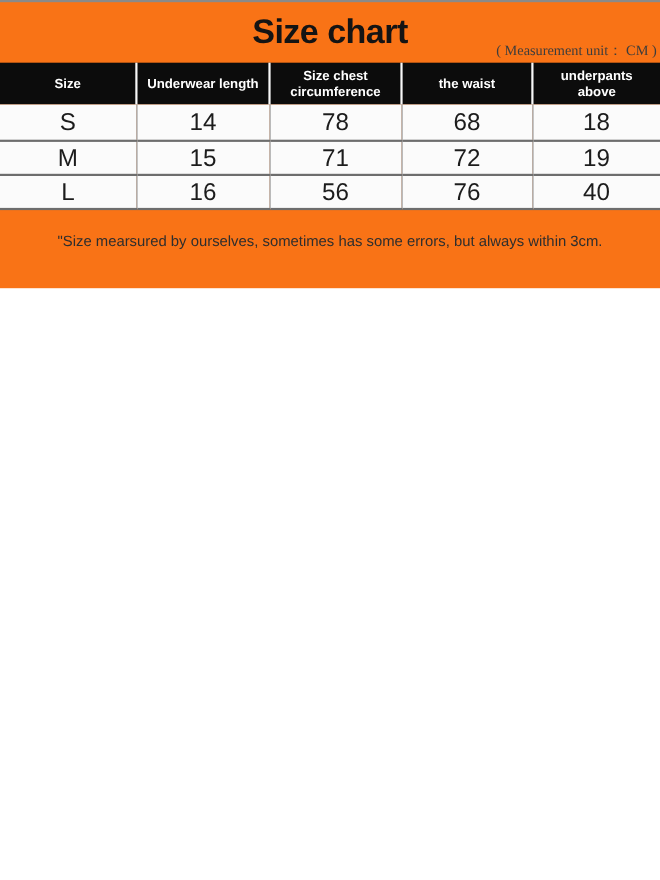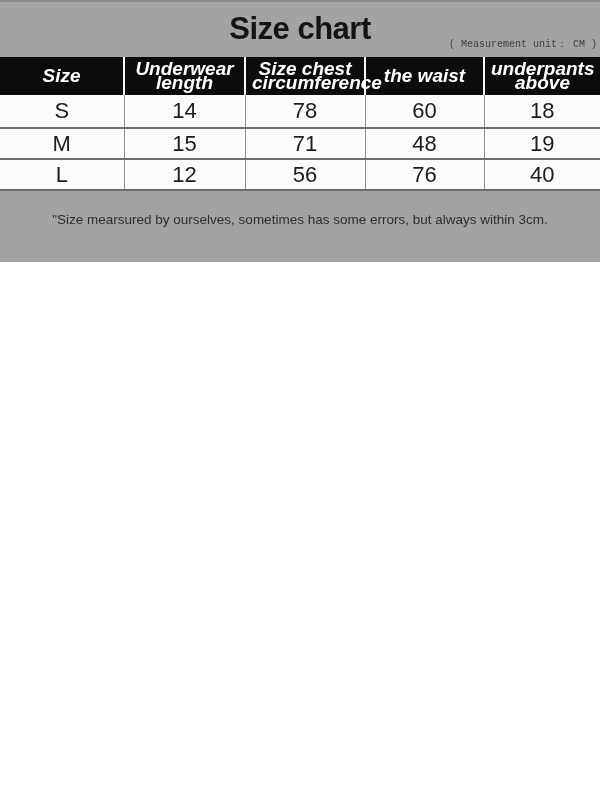--- a/index.html
+++ b/index.html
@@ -7,21 +7,21 @@
     padding: 0;
     width: 600px;
     height: 800px;
     background: #ffffff;
     font-family: "Liberation Sans", sans-serif;
   }
   .size-chart-card {
     position: relative;
     width: 600px;
     height: 262px;
-    background: #a3a3a3;
+    background: #f97316;
     border-top: 2px solid #8a8a8a;
     box-sizing: border-box;
     overflow: hidden;
     padding-left: 24px;
   }
   .chart-title {
     position: absolute;
     top: 9px;
     left: 0;
     width: 100%;
@@ -29,51 +29,50 @@
     font-size: 31px;
     font-weight: 700;
     letter-spacing: -0.5px;
     color: #141414;
     font-family: "Liberation Sans", sans-serif;
   }
   .unit-note {
     position: absolute;
     top: 35px;
     right: 3px;
-    font-family: Liberation Mono, monospace;
-    font-size: 10px;
+    font-family: Liberation Serif, serif;
+    font-size: 13px;
     color: #3d3d3d;
     white-space: nowrap;
   }
   table.size-table {
     position: absolute;
     top: 55px;
     left: 0;
     width: 600px;
     border-collapse: collapse;
     table-layout: fixed;
   }
   table.size-table col.c0 { width: 124px; }
   table.size-table col.c1 { width: 121px; }
   table.size-table col.c2 { width: 120px; }
   table.size-table col.c3 { width: 119px; }
   table.size-table col.c4 { width: 116px; }
   table.size-table th {
     height: 38px;
     background: #0c0c0c;
     color: #ffffff;
-    font-size: 19px;
+    font-size: 12px;
     line-height: 14px;
     font-weight: 700;
     text-align: center;
     vertical-align: middle;
     padding: 0 6px;
     border-right: 2px solid #f8f8f8;
     box-sizing: border-box;
-    font-style: italic;
   }
   table.size-table th:last-child { border-right: none; }
   table.size-table td {
     background: #fbfbfb;
     color: #1c1c1c;
     font-size: 22px;
     font-weight: 400;
     text-align: center;
     vertical-align: middle;
     border-right: 1.5px solid #8f8f8f;
@@ -125,33 +124,33 @@
         <th>Size chest circumference</th>
         <th>the waist</th>
         <th>underpants above</th>
       </tr>
     </thead>
     <tbody>
       <tr class="row-0">
         <td>S</td>
         <td>14</td>
         <td>78</td>
-        <td>60</td>
+        <td>68</td>
         <td>18</td>
       </tr>
       <tr class="row-1">
         <td>M</td>
         <td>15</td>
         <td>71</td>
-        <td>48</td>
+        <td>72</td>
         <td>19</td>
       </tr>
       <tr class="row-2">
         <td>L</td>
-        <td>12</td>
+        <td>16</td>
         <td>56</td>
         <td>76</td>
         <td>40</td>
       </tr>
     </tbody>
   </table>
 
   <div class="footer-note">
     <div>"Size mearsured by ourselves, sometimes has some errors, but always within 3cm.</div>
   </div>

